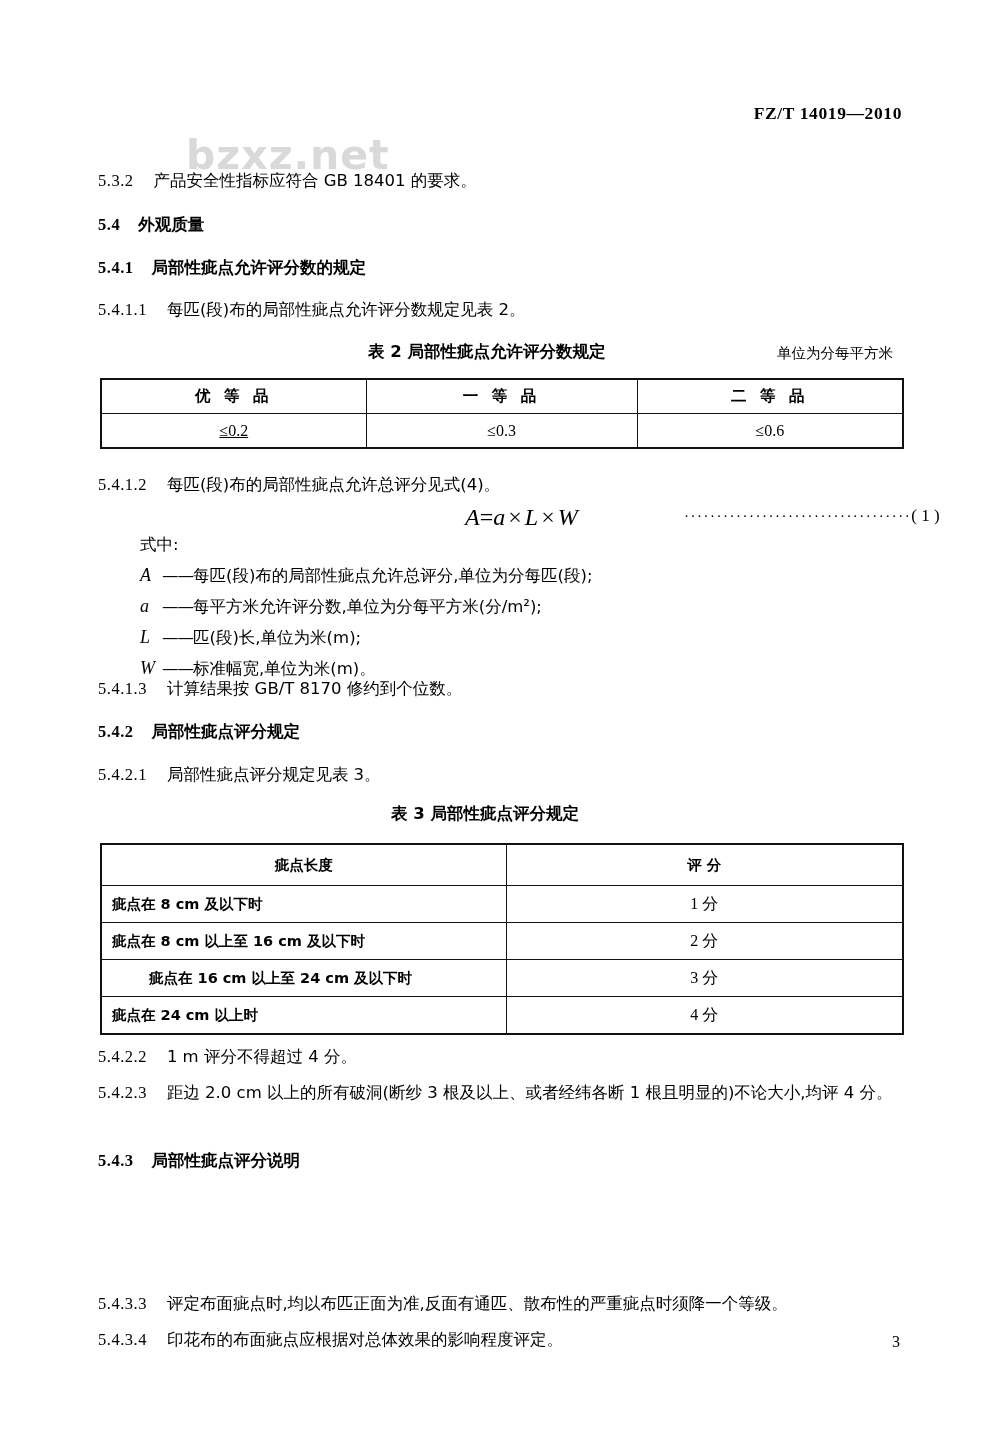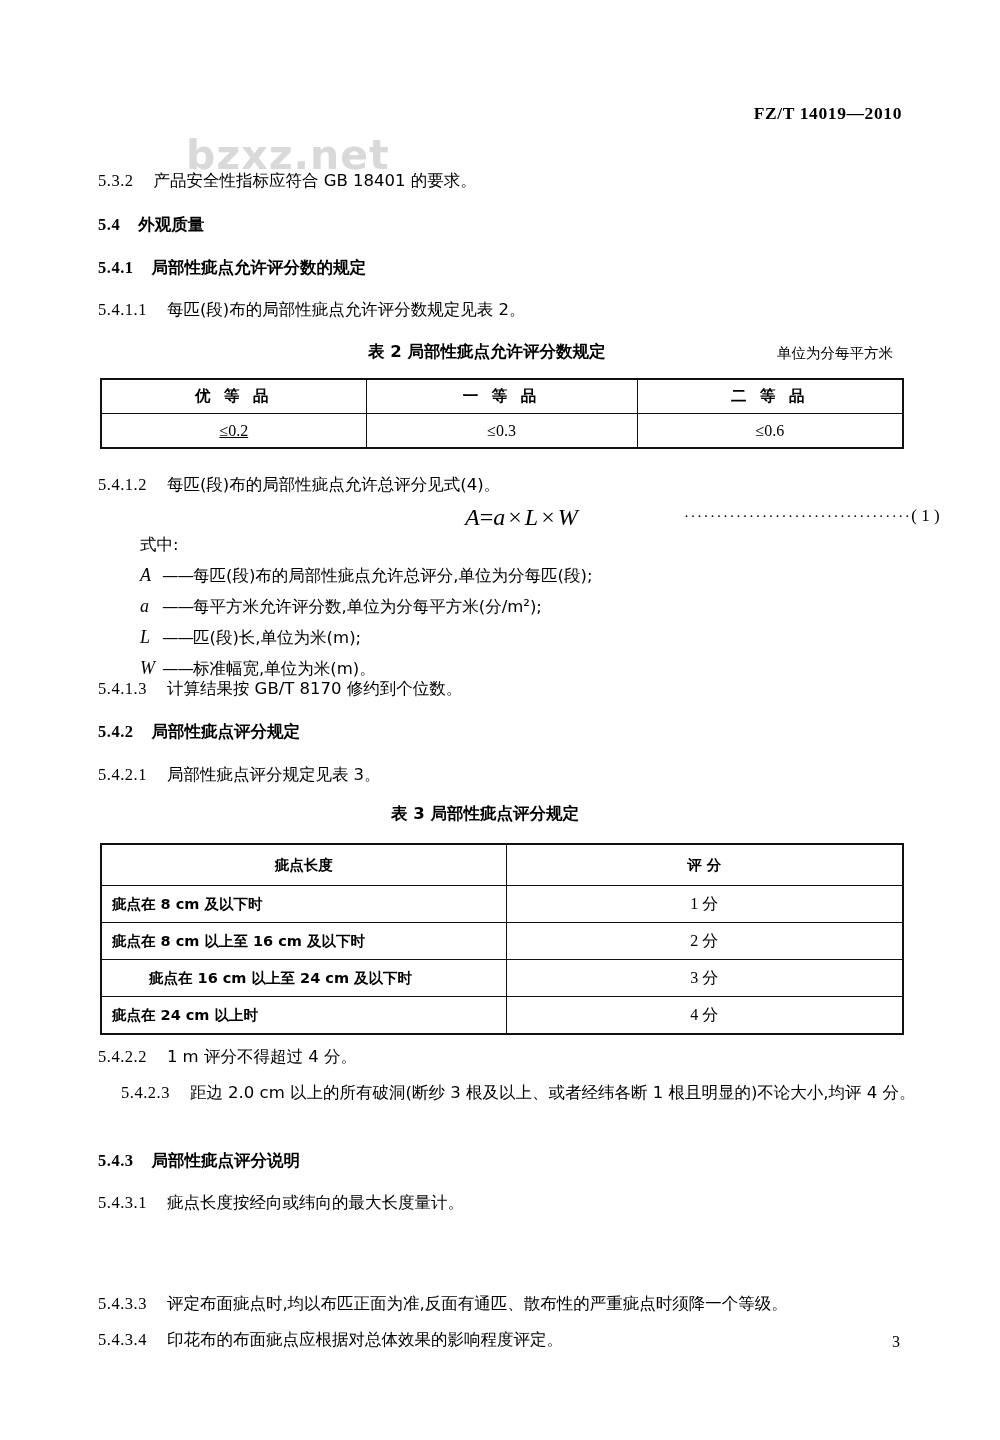--- a/index.html
+++ b/index.html
@@ -62,21 +62,20 @@
   .blk {
     position: absolute;
     font-size: 16.5px;
     line-height: 25px;
     white-space: nowrap;
   }
   .para {
     position: absolute;
     font-size: 16.5px;
     line-height: 28px;
-    margin-left: 23px;
   }
 
   .clause-num {
     font-family: "Liberation Serif", serif;
     letter-spacing: 0.5px;
   }
   .bold { font-weight: bold; }
 
   .cn {
     font-family: "DejaVu Sans", "Liberation Sans", sans-serif;
@@ -314,23 +313,20 @@
     </div>
 
     <div class="para" style="left:98px; top:1079px; width:806px;">
       <span class="clause-num">5.4.2.3</span><span style="display:inline-block;width:20px"></span><span class="cn">距边 2.0 cm 以上的所有破洞(断纱 3 根及以上、或者经纬各断 1 根且明显的)不论大小,均评 4 分。</span>
     </div>
 
     <div class="blk" style="left:98px; top:1148px;">
       <span class="clause-num bold">5.4.3</span><span style="display:inline-block;width:18px"></span><span class="cnb">局部性疵点评分说明</span>
     </div>
 
-    <div class="blk" style="left:98px; top:1190px;">
-      <span class="clause-num">5.4.3.1</span><span style="display:inline-block;width:20px"></span><span class="cn">疵点长度按经向或纬向的最大长度量计。</span>
-    </div>
 
 
     <div class="blk" style="left:98px; top:1291px;">
       <span class="clause-num">5.4.3.3</span><span style="display:inline-block;width:20px"></span><span class="cn">评定布面疵点时,均以布匹正面为准,反面有通匹、散布性的严重疵点时须降一个等级。</span>
     </div>
 
     <div class="blk" style="left:98px; top:1327px;">
       <span class="clause-num">5.4.3.4</span><span style="display:inline-block;width:20px"></span><span class="cn">印花布的布面疵点应根据对总体效果的影响程度评定。</span>
     </div>
 

